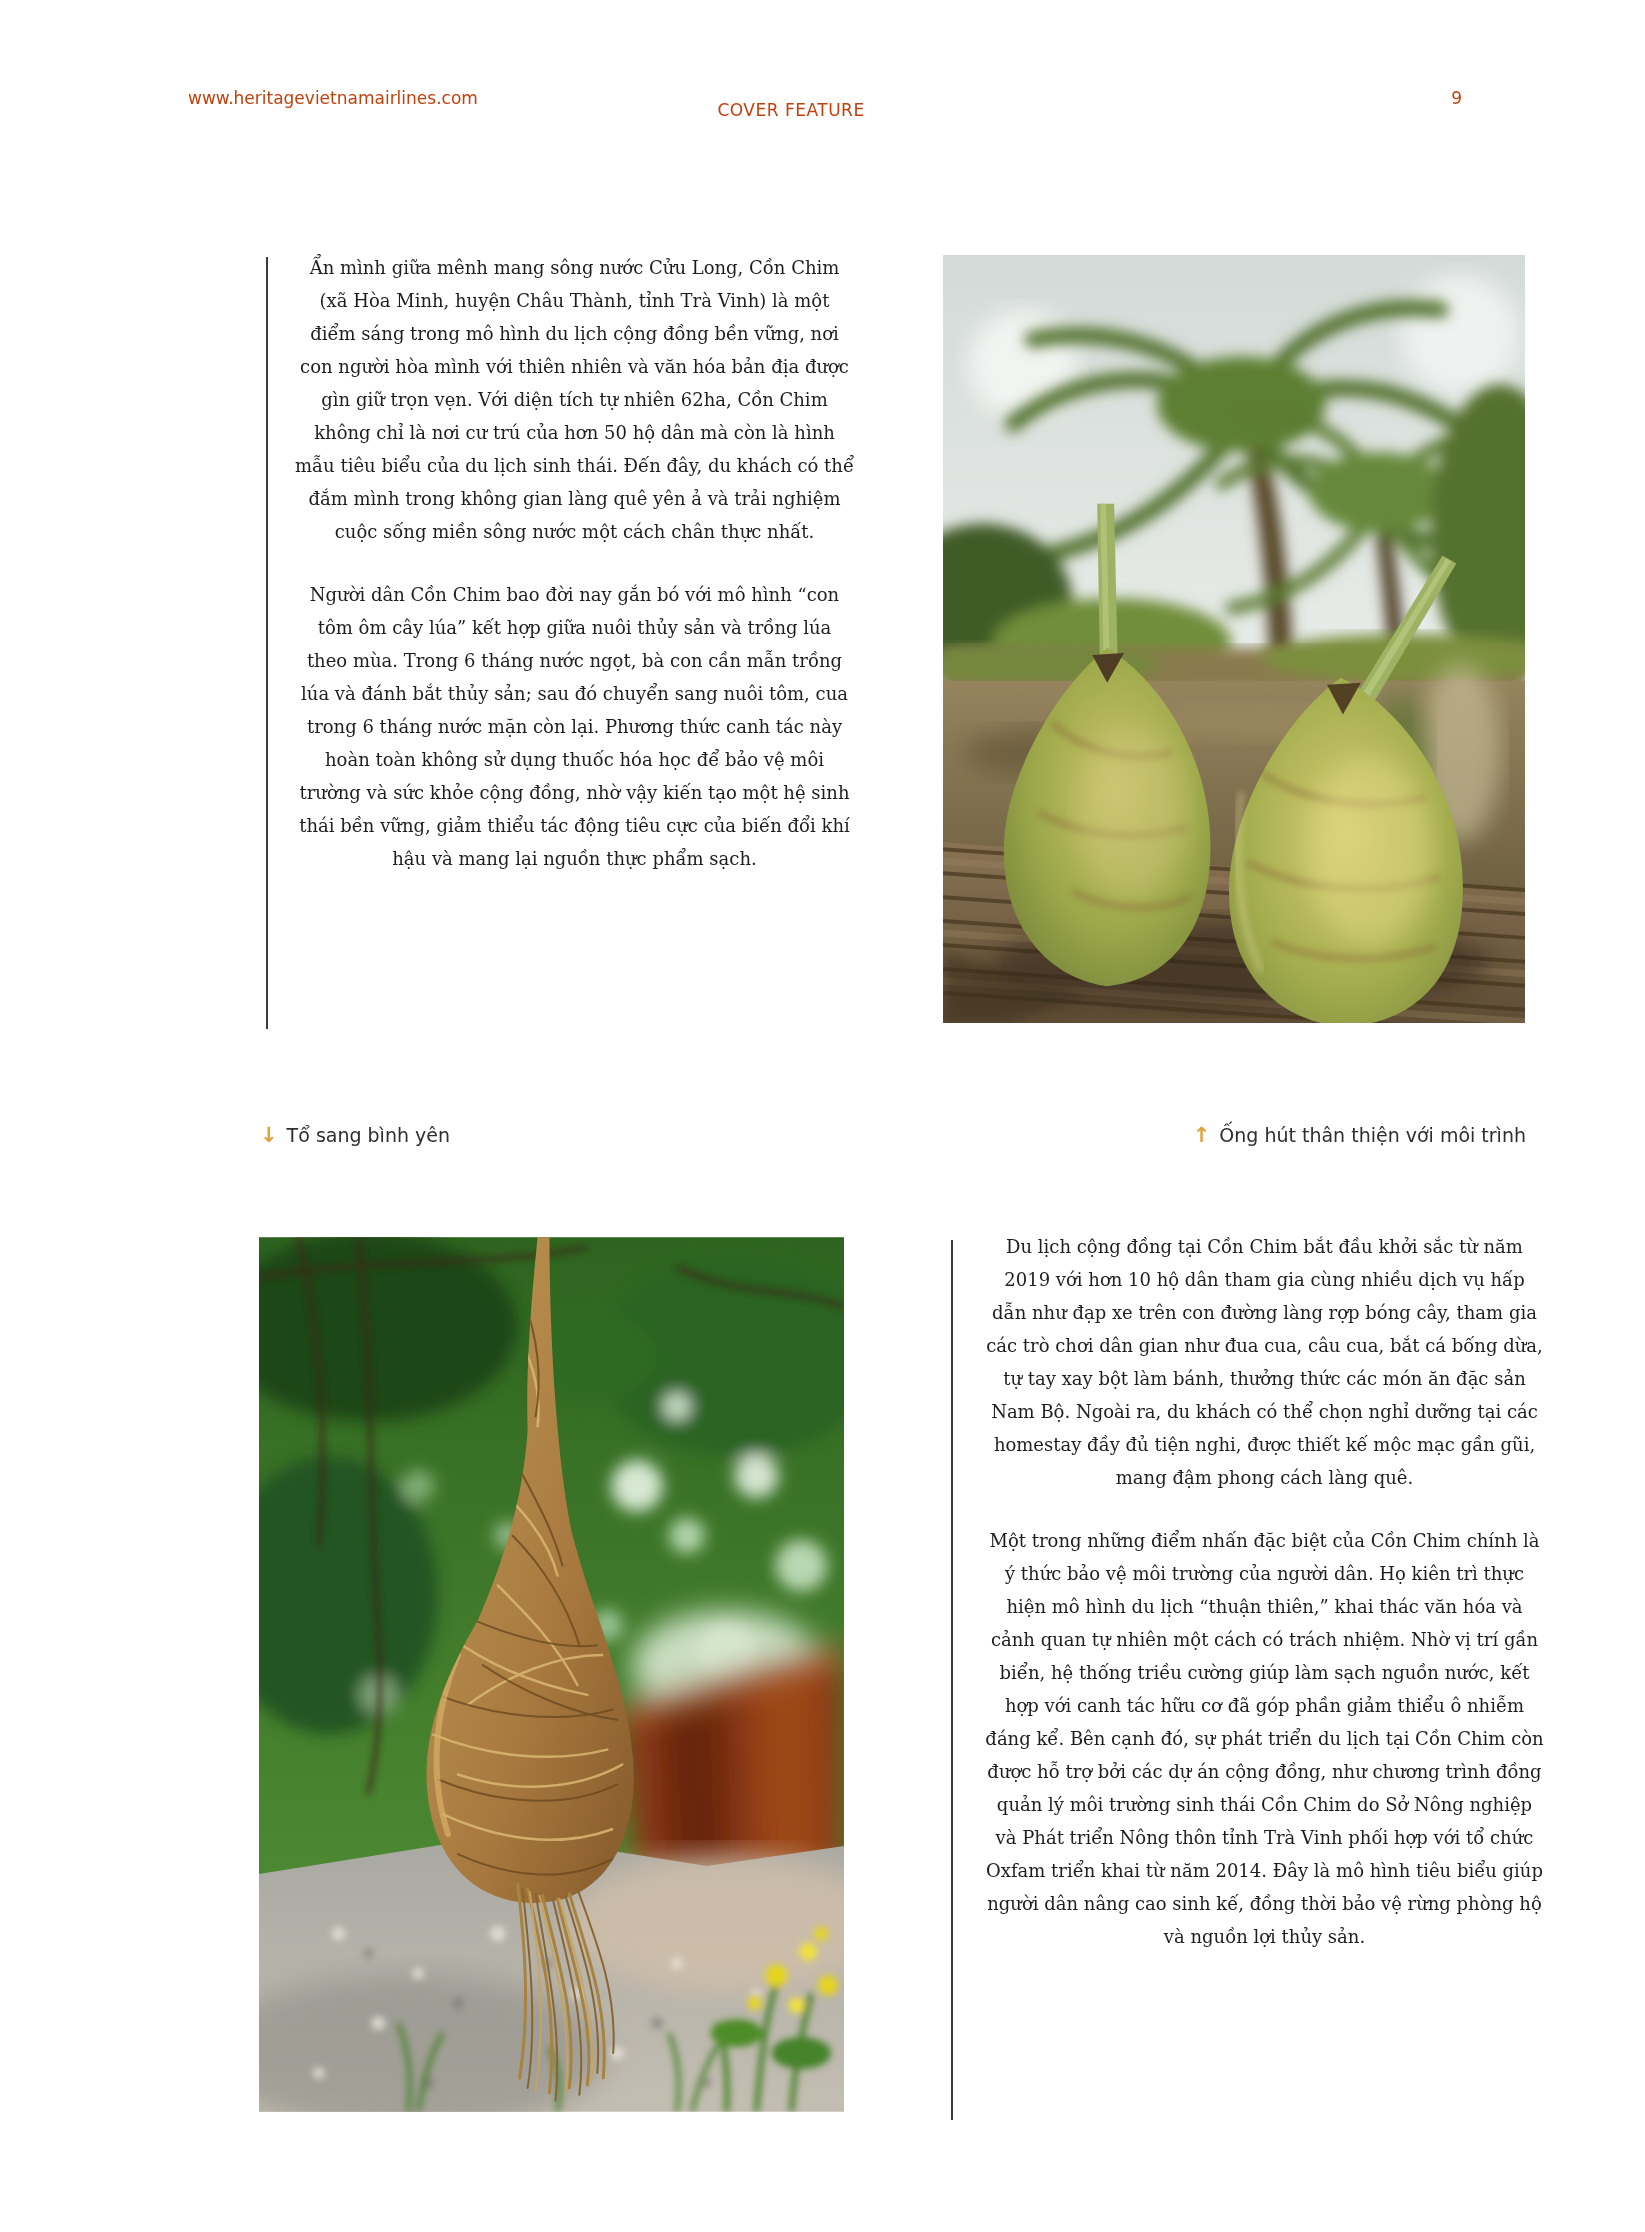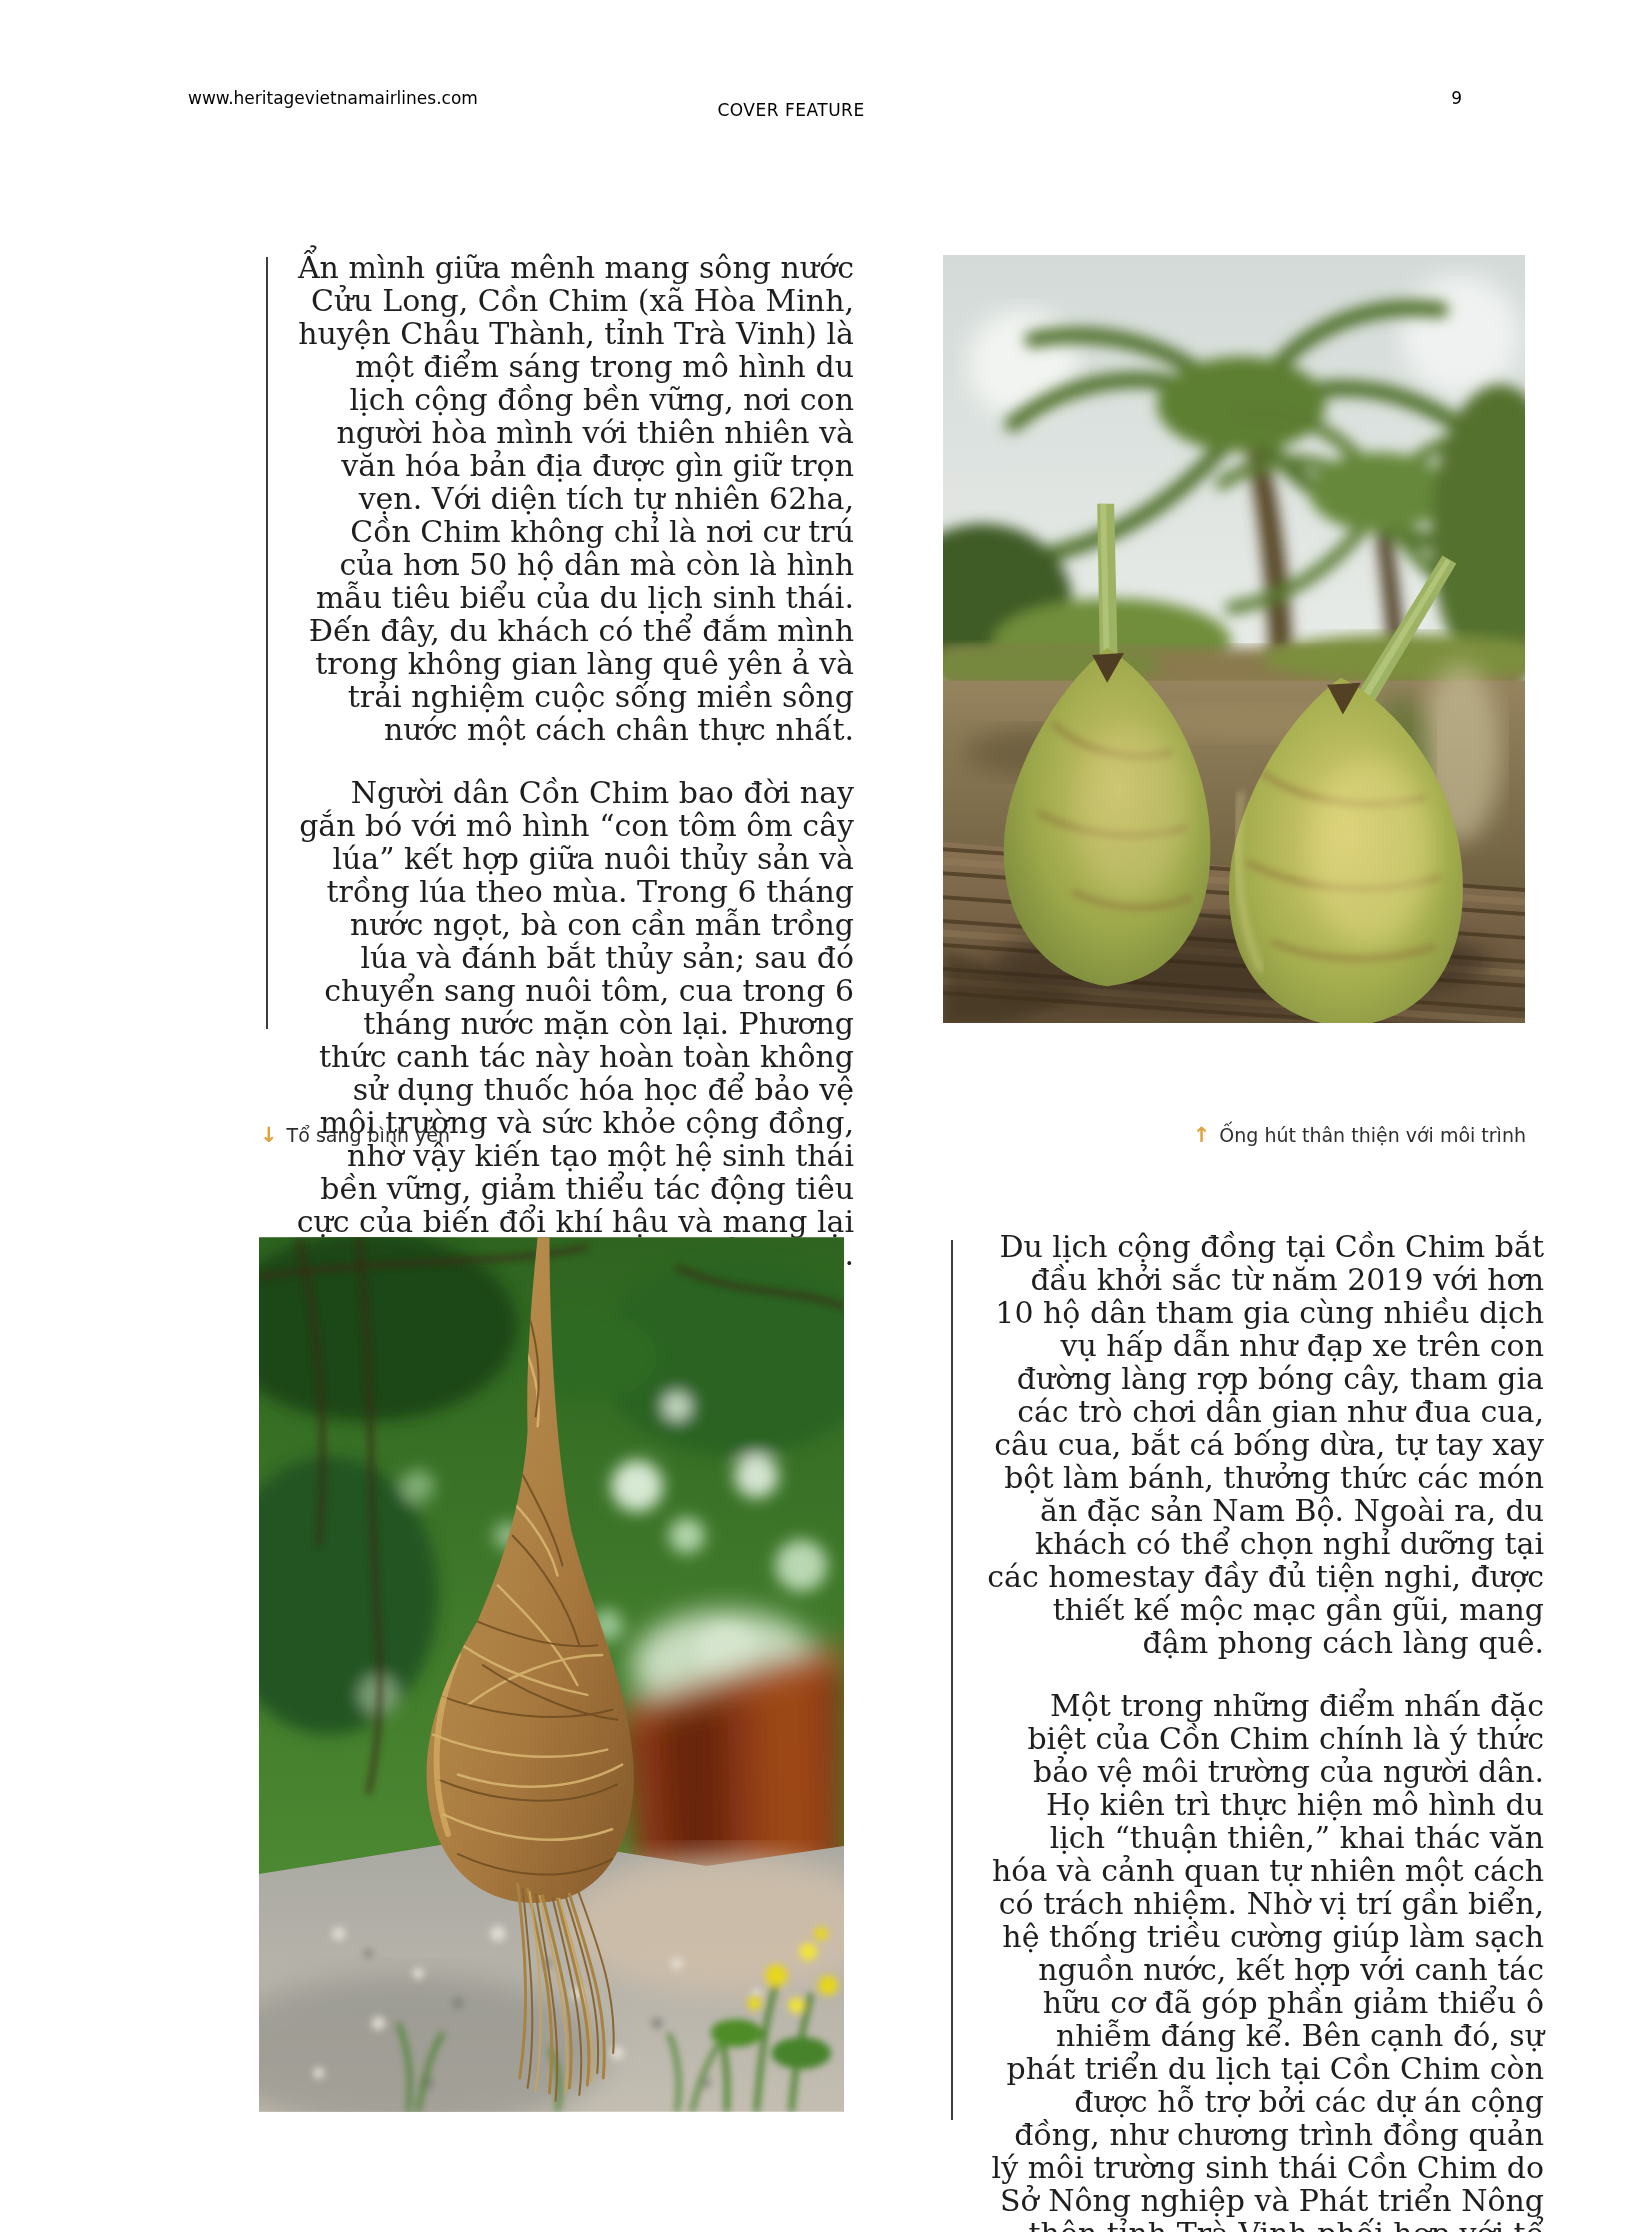--- a/index.html
+++ b/index.html
@@ -1,32 +1,32 @@
 <!DOCTYPE html>
 <html><head>
 <meta charset="utf-8">
 <style>
   html,body{margin:0;padding:0;background:#ffffff;}
   .page{position:relative;width:1646px;height:2233px;background:#ffffff;overflow:hidden;
         font-family:"DejaVu Serif","Liberation Serif",serif;color:#1e1e1e;}
 
   
   .hdr{position:absolute;top:88px;left:0;width:1582px;height:26px;
-       font-family:"DejaVu Sans","Liberation Sans",sans-serif;font-size:17px;color:#000000;}
+       font-family:"DejaVu Sans","Liberation Sans",sans-serif;font-size:17px;color:#c2410c;}
   .hdr .url{position:absolute;left:188px;top:0;}
   .hdr .section{position:absolute;left:50%;transform:translateX(-50%);top:12px;letter-spacing:0.5px;}
   .hdr .pnum{position:absolute;right:120px;top:0;}
 
   
   .rule{position:absolute;width:2px;background:#3c3c3c;}
   .rule-intro{left:266px;top:257px;height:772px;}
   .rule-body{left:951px;top:1240px;height:880px;}
 
   
-  .col{position:absolute;font-size:30px;line-height:33px;text-align:right;}
+  .col{position:absolute;font-size:18px;line-height:33px;text-align:center;}
   .col p{margin:0 0 30px 0;}
   .col p:last-child{margin-bottom:0;margin-top:24px;}
   .col-intro{left:295px;top:251px;width:559px;}
   .col-body{left:985px;top:1230px;width:559px;}
 
   
   .caption{position:absolute;top:1124px;display:flex;align-items:center;gap:9px;
            font-family:"DejaVu Sans","Liberation Sans",sans-serif;font-size:19px;color:#2e2e2e;}
   .caption .arrow{color:#DFA33D;font-weight:bold;font-size:21px;line-height:1;}
   .caption-left{left:260px;}

